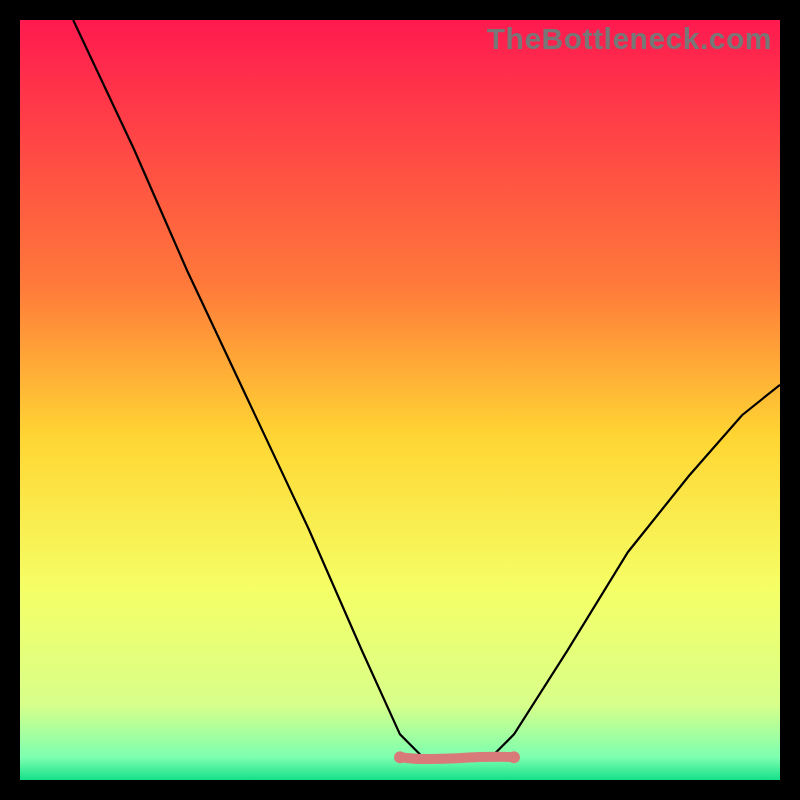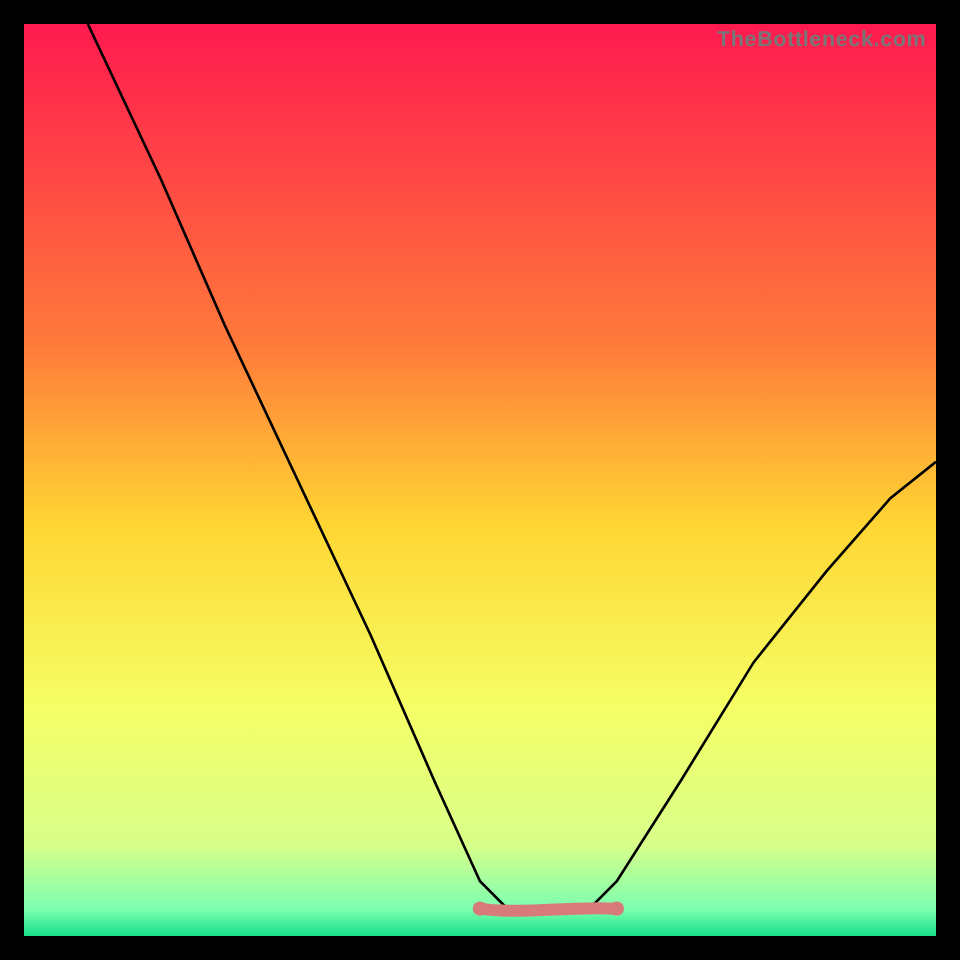--- a/index.html
+++ b/index.html
@@ -17,21 +17,21 @@
     top: 20px;
     width: 760px;
     height: 760px;
     background: #000;
   }
   .watermark {
     position: absolute;
     top: 2px;
     right: 8px;
     color: #777;
-    font-size: 18px;
+    font-size: 30px;
     font-weight: 600;
     letter-spacing: 0.5px;
     z-index: 5;
     text-align: right;
   }
   svg {
     position: absolute;
     left: 0;
     top: 0;
   }

